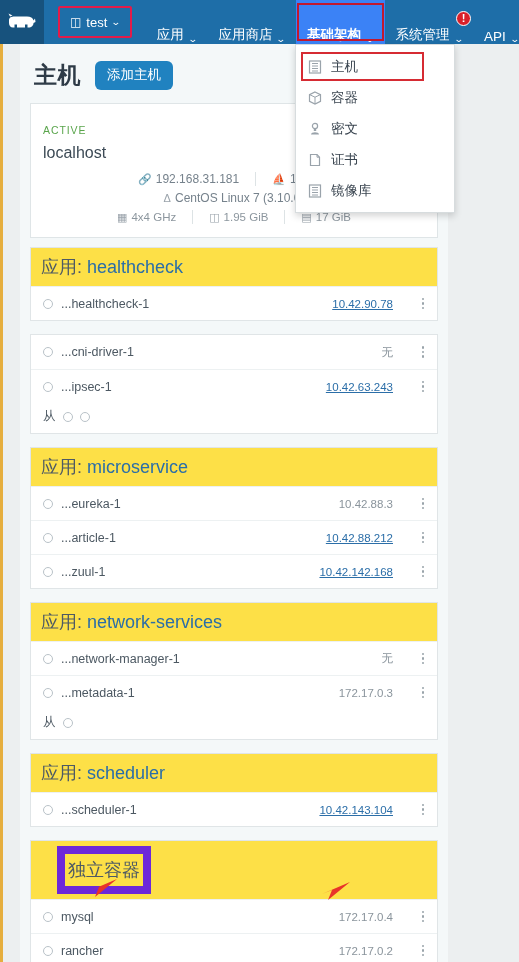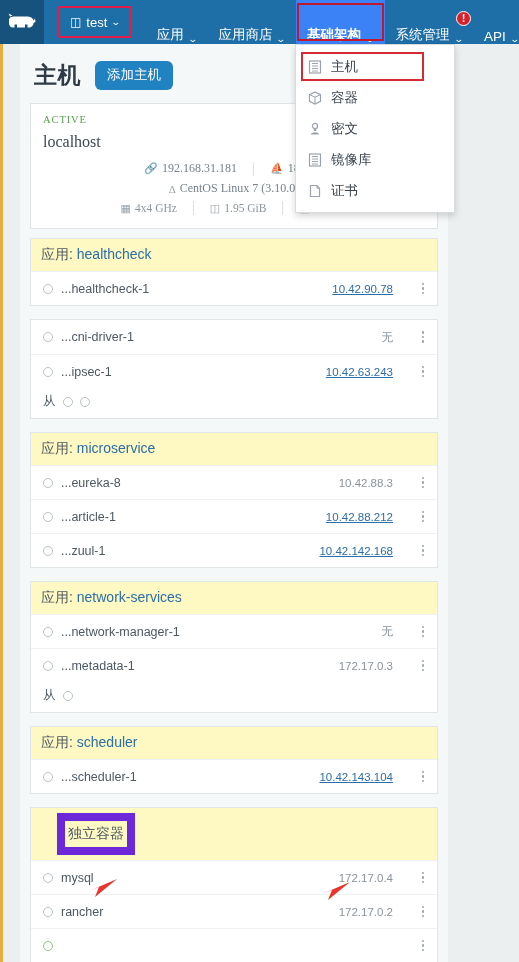--- a/index.html
+++ b/index.html
@@ -89,21 +89,21 @@
   .page-title { font-size: 23px; font-weight: bold; color: #2e3b47; letter-spacing: .5px; }
   .btn-primary {
     background: #2082c0; color: #fff; font-size: 13.5px;
     padding: 7px 12px; border: none; border-radius: 6px; line-height: 1.1;
   }
 
   
   .host-card {
     margin: 0 10px; background: #ffffff;
     border: 1px solid #dfe5e7; border-top: 1px solid #dfe5e7;
-    padding: 10px 12px 8px 12px; position: relative; font-family: Liberation Serif, serif;
+    padding: 20px 12px 8px 12px; position: relative;
   }
   .host-status { color: #5aa54c; font-size: 10.5px; letter-spacing: .9px; }
   .pause-btn {
     position: absolute; right: 12px; top: 10px;
     width: 26px; height: 22px; border: 1px solid #ccd4d7; background: #fff;
     display: flex; align-items: center; justify-content: center; gap: 3px;
   }
   .pause-btn i { display: block; width: 4px; height: 13px; background: #9aa3ab; }
   .host-name { text-align: left; font-size: 16px; color: #3c4a55; margin: 8px 0 10px 0; }
   .host-row {
@@ -115,21 +115,21 @@
   .host-row.center { justify-content: center; }
   .host-row.specs { color: #8c969e; font-size: 11.5px; }
   .ico { color: #9aa3ab; font-size: 11px; display: inline-block; }
 
   
   .stacks { padding: 9px 10px 0 10px; }
   .stack {
     background: #ffffff; border: 1px solid #e0e5e7; margin-bottom: 13px;
   }
   .stack-head {
-    background: #fef9c3; padding: 7px 10px; font-size: 14px; color: #4e5a64;
+    background: #fde047; padding: 7px 10px; font-size: 18px; color: #4e5a64;
     position: relative;
   }
   .stack-head .lbl-cn { color: #4e5a64; }
   .stack-head .lbl-name { color: #2b6ea8; }
   .stack-head.boxed .boxwrap {
     display: inline-block; border: 8px solid #6d28d9; padding: 4px 3px; margin: -2px 16px;
   }
   .svc-row {
     display: flex; align-items: center; height: 34px; padding: 0 8px 0 12px;
     border-top: 1px solid #edf1f2; font-size: 12.5px; color: #4c5862;
@@ -293,21 +293,21 @@
             <div class="slave-row">
               <span>从</span>
               <span class="dot" style="margin: 0px;"></span>
               <span class="dot" style="margin: 0px;"></span>
             </div>
           </div>
           <div class="stack">
             <div class="stack-head"><span class="lbl-cn">应用:</span> <span class="lbl-name">microservice</span></div>
             <div class="svc-row">
               <span class="dot"></span>
-              <span class="svc-name">...eureka-8</span>
+              <span class="svc-name">...eureka-1</span>
               <span class="svc-ip">10.42.88.3</span>
               <span class="kebab">
                 <i></i>
                 <i></i>
                 <i></i>
               </span>
             </div>
             <div class="svc-row">
               <span class="dot"></span>
               <span class="svc-name">...article-1</span>
@@ -435,38 +435,38 @@
             <circle cx="7" cy="4" r="2.6" fill="none" stroke="currentColor" stroke-width="1.2"></circle>
             <path d="M3 12.5 C3 9.5 11 9.5 11 12.5 Z" fill="currentColor"></path>
             <rect x="5.8" y="6" width="2.4" height="3" fill="currentColor"></rect>
           </svg>
         </span>
       <span>密文</span>
     </div>
     <div class="dd-item">
       <span class="dd-icon">
           <svg viewBox="0 0 14 14">
+            <path d="M2.5 1.5 L9 1.5 L11.5 4.2 L11.5 12.5 L2.5 12.5 Z" fill="none" stroke="currentColor" stroke-width="1.2"></path>
+            <path d="M9 1.5 L9 4.2 L11.5 4.2" fill="none" stroke="currentColor" stroke-width="1"></path>
+          </svg>
+        </span>
+      <span>证书</span>
+    </div>
+    <div class="dd-item">
+      <span class="dd-icon">
+          <svg viewBox="0 0 14 14">
             <rect x="1.5" y="1" width="11" height="12" fill="none" stroke="currentColor" stroke-width="1.2"></rect>
             <line x1="4" y1="3.5" x2="10" y2="3.5" stroke="currentColor" stroke-width="1"></line>
             <line x1="4" y1="6" x2="10" y2="6" stroke="currentColor" stroke-width="1"></line>
             <line x1="4" y1="8.5" x2="10" y2="8.5" stroke="currentColor" stroke-width="1"></line>
             <line x1="4" y1="11" x2="10" y2="11" stroke="currentColor" stroke-width="1"></line>
           </svg>
         </span>
       <span>镜像库</span>
     </div>
-    <div class="dd-item">
-      <span class="dd-icon">
-          <svg viewBox="0 0 14 14">
-            <path d="M2.5 1.5 L9 1.5 L11.5 4.2 L11.5 12.5 L2.5 12.5 Z" fill="none" stroke="currentColor" stroke-width="1.2"></path>
-            <path d="M9 1.5 L9 4.2 L11.5 4.2" fill="none" stroke="currentColor" stroke-width="1"></path>
-          </svg>
-        </span>
-      <span>证书</span>
-    </div>
   </div>
 
   <svg class="arrow" style="left:85px; top:875px;" width="34" height="30" viewBox="0 0 34 30">
     <path d="M32 4 L10 22 L14 12 L4 16 Z" fill="#e8342a"></path>
   </svg>
   <svg class="arrow" style="left:318px; top:878px;" width="34" height="30" viewBox="0 0 34 30">
     <path d="M32 4 L10 22 L14 12 L4 16 Z" fill="#e8342a"></path>
   </svg>
 
 </div>

